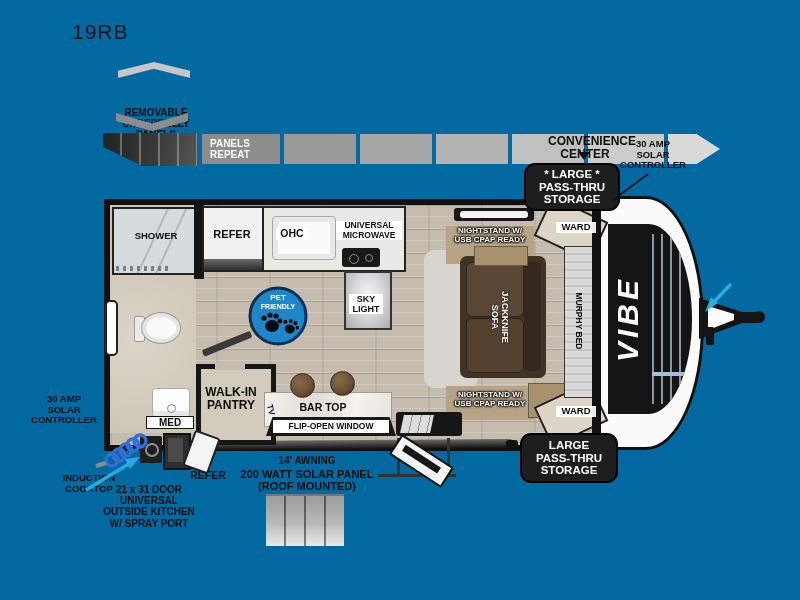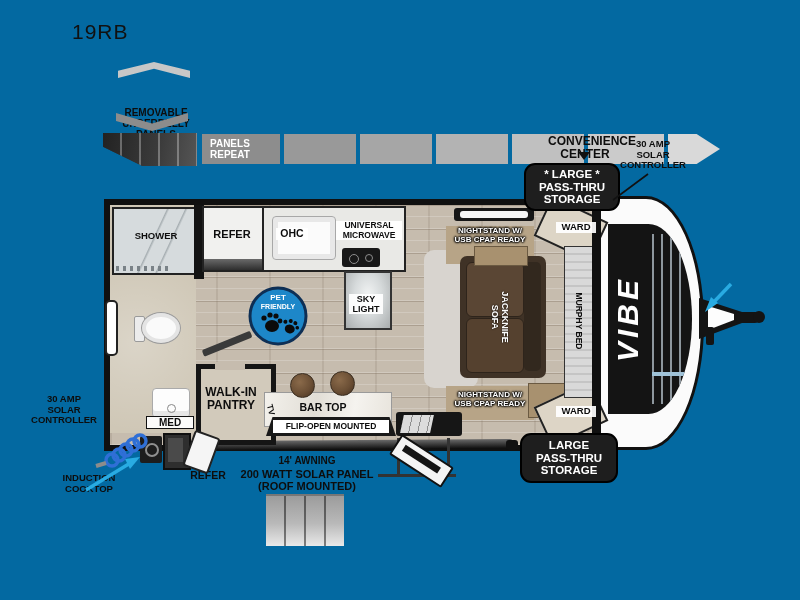--- a/index.html
+++ b/index.html
@@ -206,21 +206,21 @@
     <span class="lbl" style="position:static;font-size:8.5px;">TV</span>
   </div>
   <div class="abs" style="left:290px;top:373px;width:23px;height:23px;border-radius:50%;border:1px solid #3a2d20;z-index:3;
               background:radial-gradient(circle at 38% 35%, #8a6a4a 0%, #6b4f35 55%, #46311f 100%);"></div>
   <div class="abs" style="left:330px;top:371px;width:23px;height:23px;border-radius:50%;border:1px solid #3a2d20;z-index:3;
               background:radial-gradient(circle at 38% 35%, #8a6a4a 0%, #6b4f35 55%, #46311f 100%);"></div>
 
   <div class="abs" style="left:266px;top:417px;width:130px;height:19px;background:#191919;z-index:4;
               clip-path:polygon(5% 0,95% 0,100% 100%,0 100%);"></div>
   <div class="abs" style="left:273px;top:420px;width:116px;height:13px;background:#fff;z-index:4;"></div>
-  <div class="lbl" style="left:273px;top:422px;width:116px;font-size:8.5px;z-index:5;">FLIP-OPEN MOUNTED</div>
+  <div class="lbl" style="left:273px;top:422px;width:116px;font-size:8.5px;z-index:5;">FLIP-OPEN WINDOW</div>
 
   <div class="abs" style="left:396px;top:412px;width:66px;height:24px;background:#161616;border-radius:3px;z-index:3;">
     <div class="abs" style="left:6px;top:3px;width:30px;height:18px;background:#dcdcdc;
                 background-image:repeating-linear-gradient(90deg,transparent 0 8px,#8e8e8e 8px 9px);
                 transform:skewX(-12deg);"></div>
   </div>
 
   <div class="abs" style="left:214px;top:440px;width:300px;height:9px;border-radius:5px;z-index:2;
               background:linear-gradient(#6a6a6a,#111);transform:rotate(-0.4deg);"></div>
   <div class="abs" style="left:506px;top:440px;width:12px;height:10px;background:#111;border-radius:3px;z-index:2;"></div>
@@ -249,20 +249,24 @@
   </div>
   <div class="abs" style="left:188px;top:433px;width:23px;height:34px;background:#f5f5f5;border:2px solid #222;border-radius:3px;
               transform:rotate(20deg);z-index:3;"></div>
   <div class="lbl" style="left:186px;top:470px;width:44px;font-size:10.5px;">REFER</div>
 
   <div class="lbl" style="left:22px;top:394px;width:84px;font-size:9.5px;">30 AMP
 SOLAR
 CONTROLLER</div>
   <div class="lbl" style="left:38px;top:473px;width:102px;font-size:9.5px;">INDUCTION
 COOKTOP</div>
+  <div class="lbl" style="left:82px;top:484px;width:134px;font-size:10px;">21 x 31 DOOR
+UNIVERSAL
+OUTSIDE KITCHEN
+W/ SPRAY PORT</div>
 
   <div class="tag" style="left:520px;top:433px;width:94px;height:46px;font-size:11.5px;z-index:6;">LARGE
 PASS-THRU
 STORAGE</div>
 
   <svg class="abs" style="left:0;top:0;z-index:7;pointer-events:none;" width="800" height="600" viewBox="0 0 800 600">
 
     <g>
       <polygon points="699,298 742,312 742,323 699,339" fill="#141414"></polygon>
       <polygon points="708,306 734,314 734,320 708,330" fill="#fdfdfd"></polygon>

